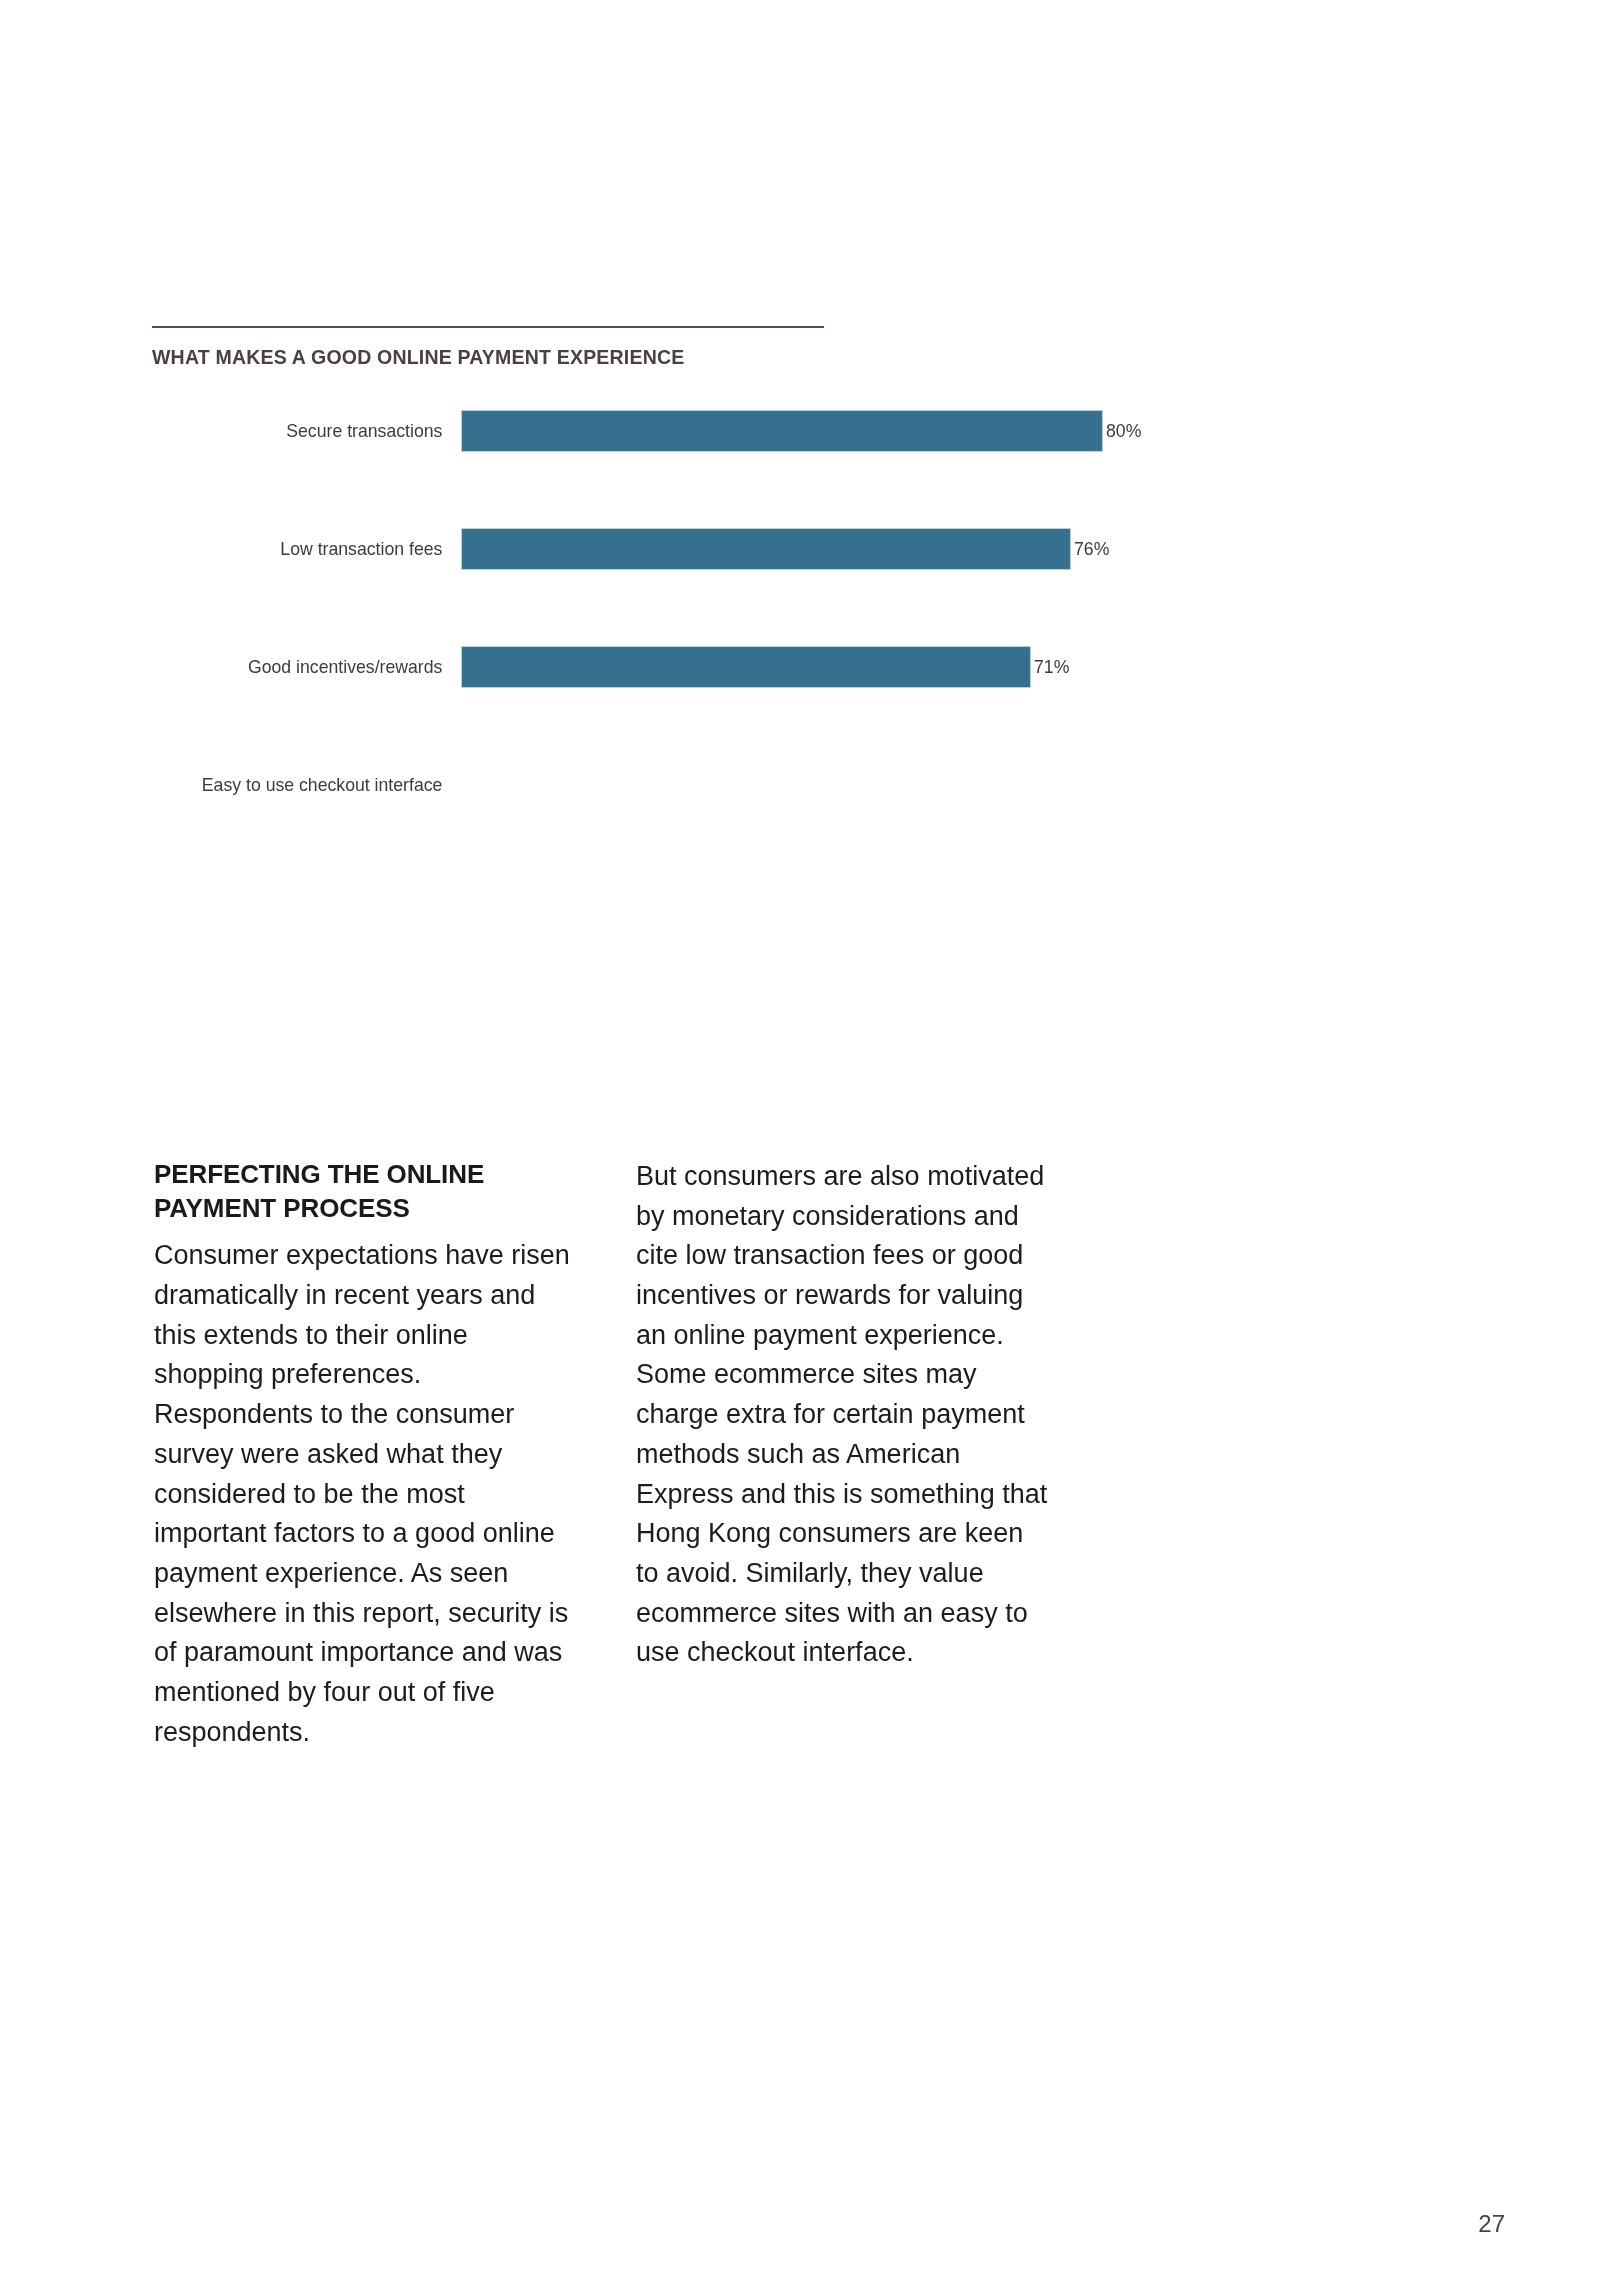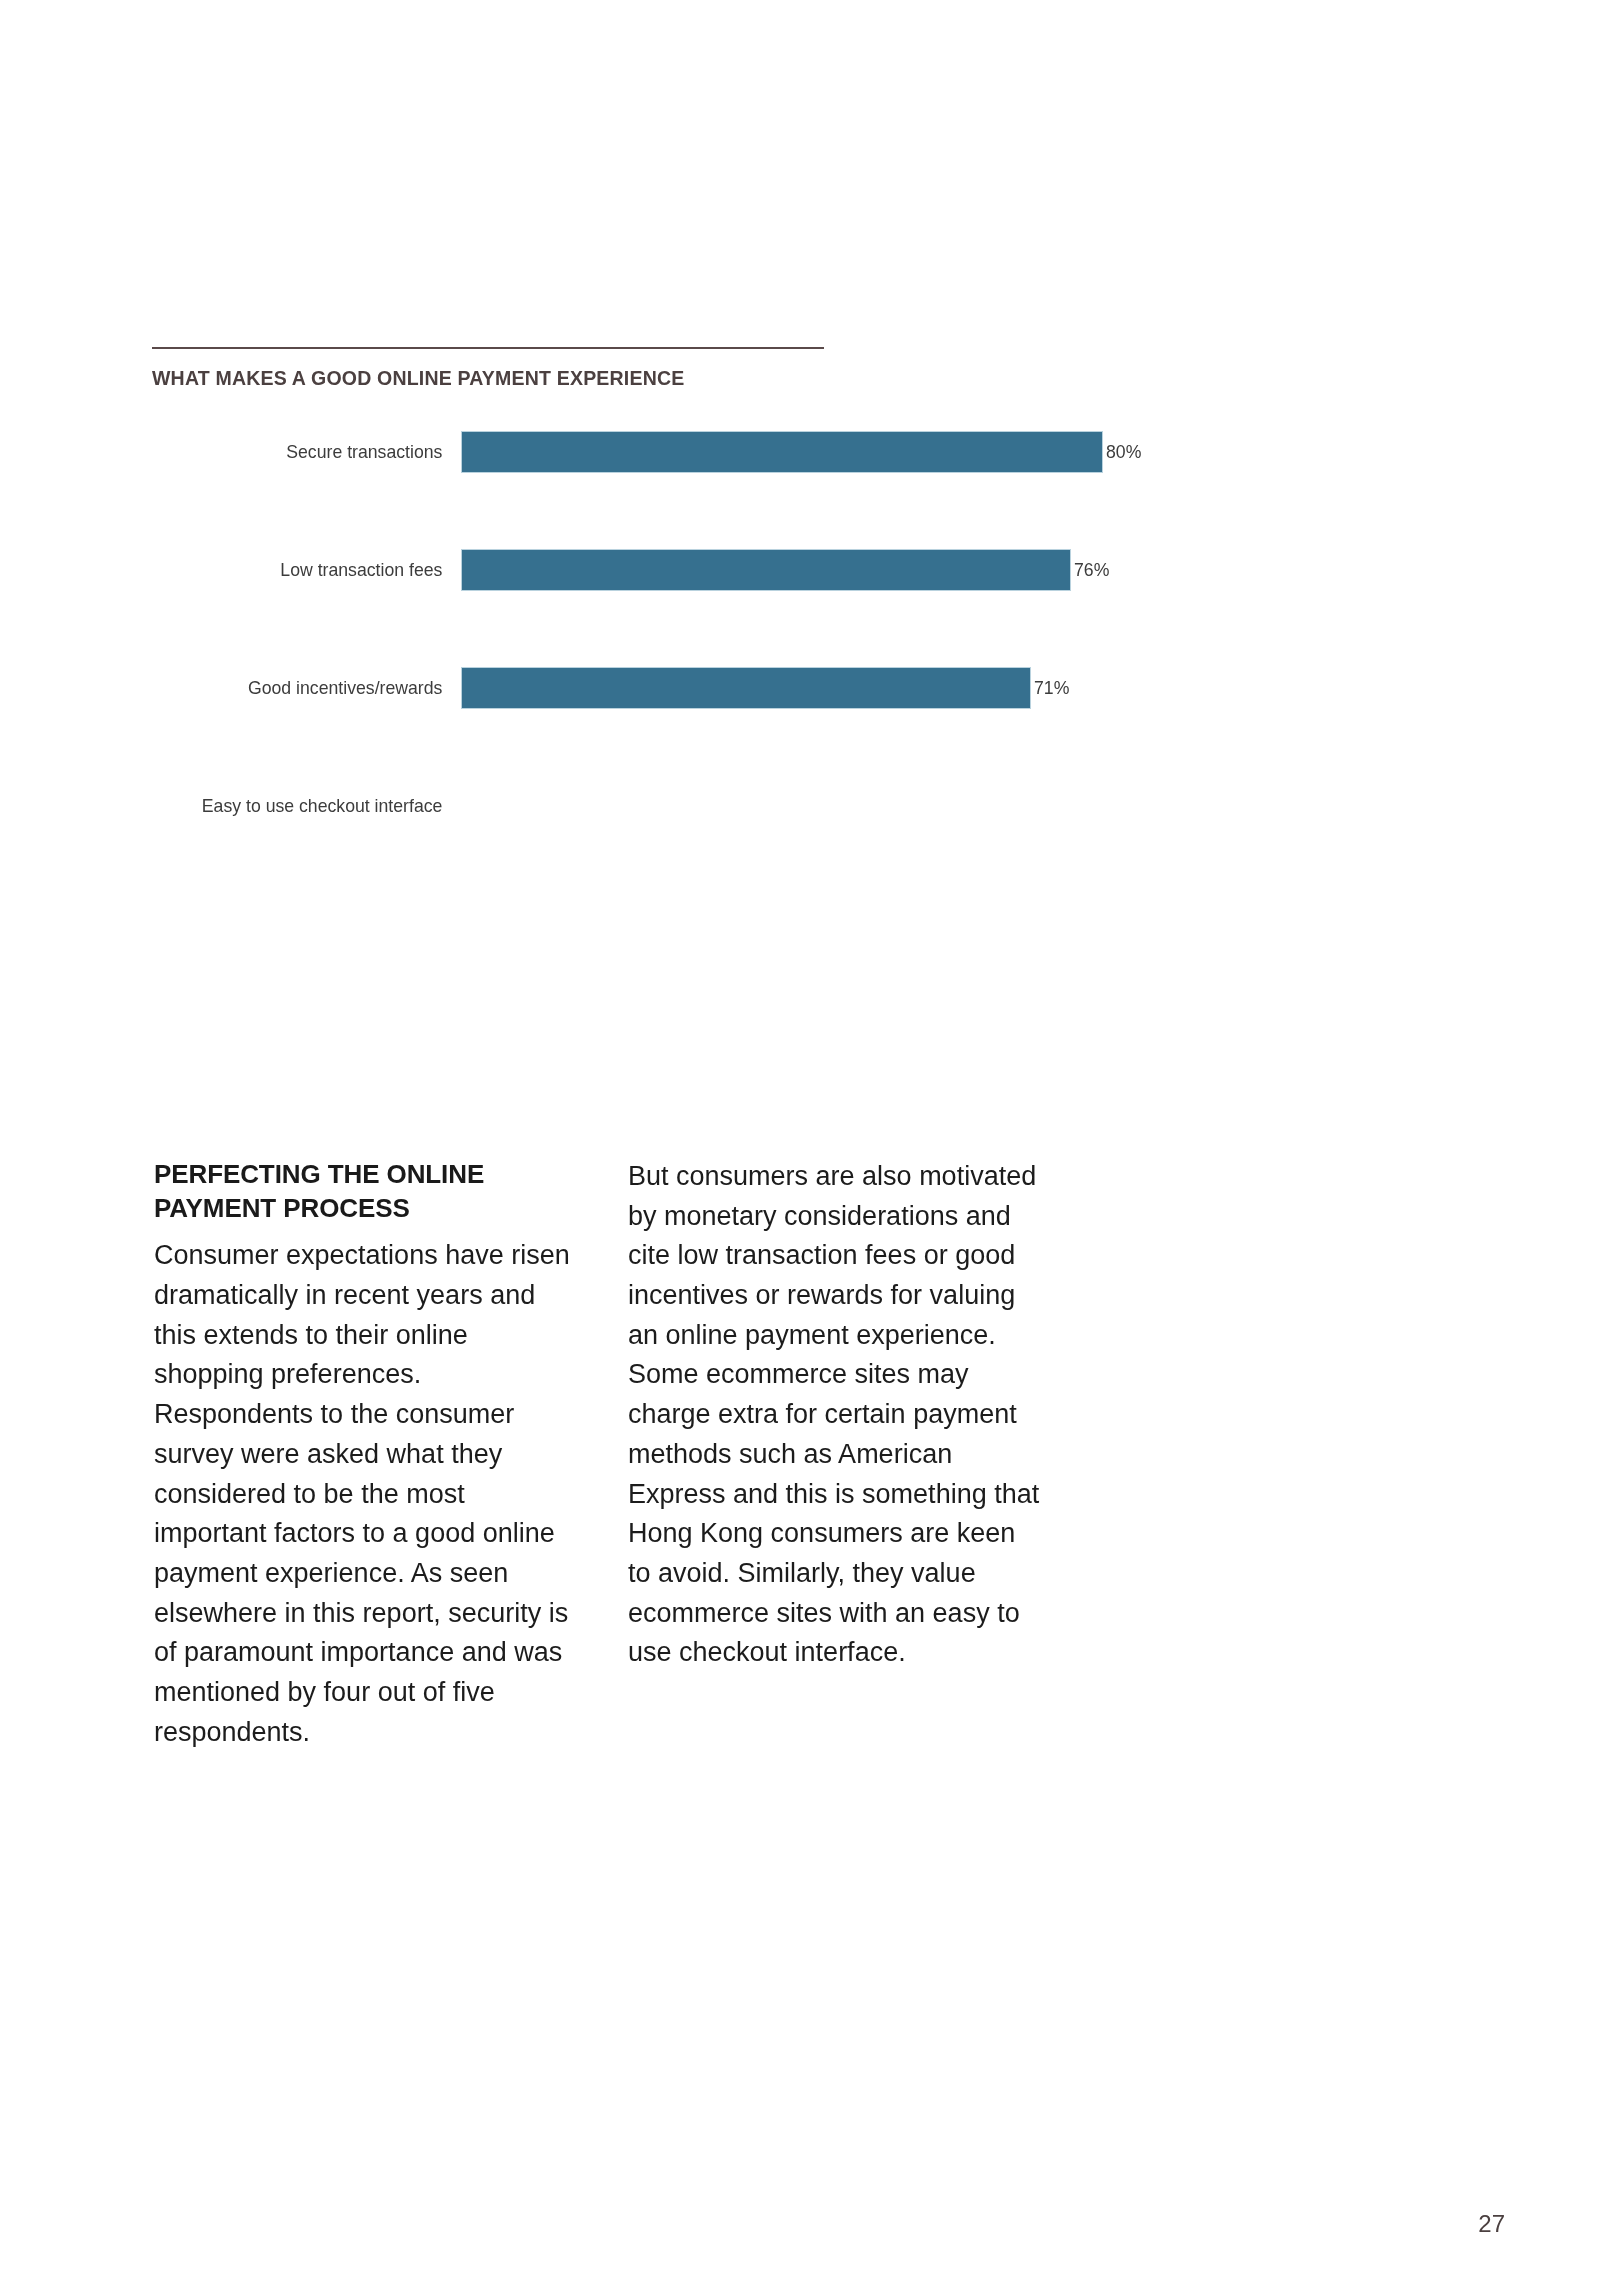--- a/index.html
+++ b/index.html
@@ -12,21 +12,21 @@
     height: 2293px;
     position: relative;
     font-family: "Liberation Sans", sans-serif;
     overflow: hidden;
   }
 
   
   #chart-block {
     position: absolute;
     left: 152px;
-    top: 347px;
+    top: 326px;
     width: 1157px;
   }
 
   #chart-rule {
     width: 672px;
     height: 2px;
     background: #5a4a4a;
     margin: 0 0 13.7px 0;
   }
 
@@ -95,21 +95,21 @@
     transform-origin: left center;
   }
 
   
   #body-columns {
     position: absolute;
     left: 154px;
     top: 1157px;
     width: 980px;
     display: flex;
-    gap: 4px;
+    gap: 12px;
   }
 
   .col {
     width: 431px;
     box-sizing: border-box;
   }
   .col.right { margin-left: 39px; }
 
   #section-heading {
     font-family: "Liberation Sans", sans-serif;

